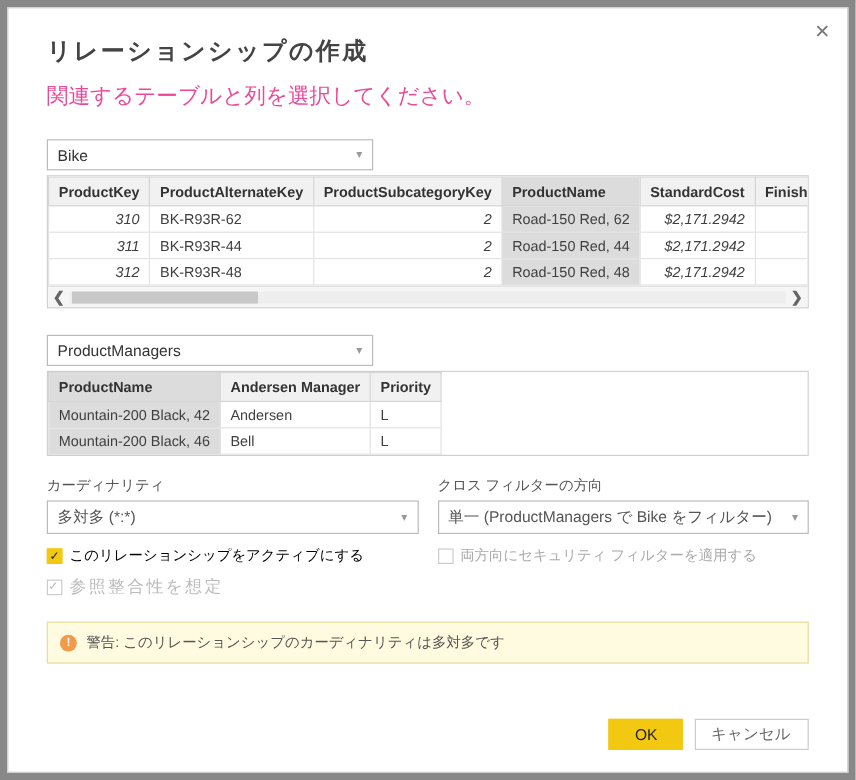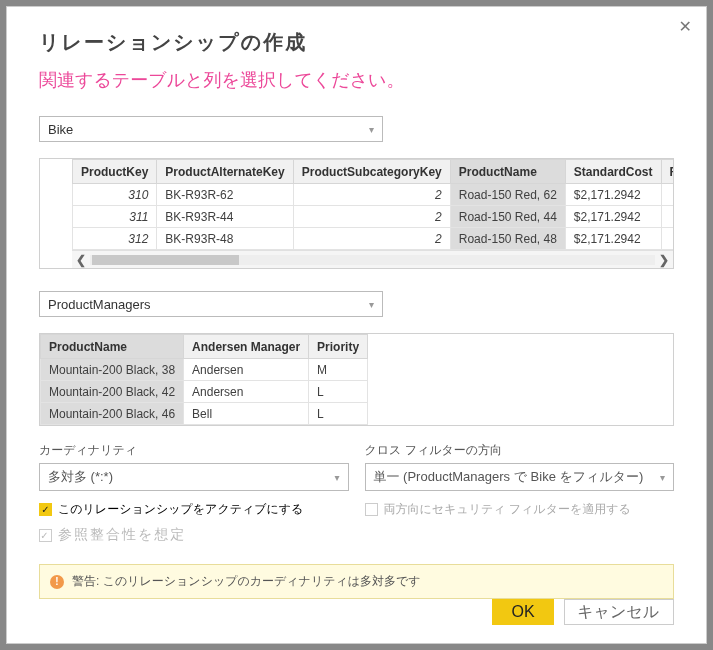--- a/index.html
+++ b/index.html
@@ -1,29 +1,29 @@
 <!DOCTYPE html>
 <html><head>
 <meta charset="utf-8">
 <style>
 * { box-sizing: border-box; margin: 0; padding: 0; }
 body { font-family: "Segoe UI", Meiryo, sans-serif; background: #888; padding: 6px; width: 713px; height: 650px; }
 .dialog { background: #fff; border: 1px solid #ccc; width: 701px; height: 638px; padding: 22px 32px 20px 32px; position: relative; }
 .close-x { position: absolute; top: 10px; right: 14px; color: #777; font-size: 16px; cursor: pointer; font-weight: 300; }
 .title { font-size: 20px; color: #444; font-weight: 700; letter-spacing: 2px; margin-bottom: 12px; }
 .subtitle { font-size: 18px; color: #ec4899; margin-bottom: 24px; }
-.select-box { width: 344px; height: 26px; border: 1px solid #bbb; background: #fff; padding: 3px 8px; font-size: 13px; color: #333; position: relative; display: flex; align-items: center; justify-content: space-between; cursor: pointer; margin-bottom: 16px; }
+.select-box { width: 272px; height: 26px; border: 1px solid #bbb; background: #fff; padding: 3px 8px; font-size: 13px; color: #333; position: relative; display: flex; align-items: center; justify-content: space-between; cursor: pointer; margin-bottom: 4px; }
 .select-box .caret { color: #999; font-size: 10px; }
 .grid-wrap { border: 1px solid #d0d0d0; margin-bottom: 2px; }
 .grid { border-collapse: collapse; font-size: 12px; }
 .grid th { background: #f1f1f1; border: 1px solid #d6d6d6; padding: 4px 8px; font-weight: 600; color: #333; text-align: left; height: 24px; white-space: nowrap; }
 .grid th.sel { background: #dcdcdc; }
 .grid td { border: 1px solid #e3e3e3; padding: 3px 8px; height: 22px; color: #404040; white-space: nowrap; }
 .grid td.num { text-align: right; font-style: italic; }
-.grid td.cost { text-align: left; }
+.grid td.cost { text-align: right; font-style: italic; }
 .grid td.sel { background: #dcdcdc; }
 .hscroll { display: flex; align-items: center; height: 18px; background: #f5f5f5; border-top: 1px solid #e0e0e0; }
 .hscroll .arrow { width: 18px; text-align: center; color: #666; font-size: 12px; font-weight: bold; cursor: pointer; }
 .hscroll .thumb { height: 10px; background: #c8c8c8; border-radius: 0; }
 .hscroll .track { flex: 1; height: 10px; background: #eee; position: relative; }
 .section2 { margin-top: 22px; }
 .field-row { display: flex; gap: 16px; margin-top: 16px; }
 .field-col { flex: 1; }
 .field-label { font-size: 12px; color: #555; margin-bottom: 4px; }
 .dropdown { width: 100%; height: 28px; border: 1px solid #bbb; padding: 3px 8px; font-size: 13px; color: #555; display: flex; align-items: center; justify-content: space-between; cursor: pointer; }
@@ -32,24 +32,24 @@
 .check-col { flex: 1; display: flex; align-items: center; gap: 6px; font-size: 12px; }
 .chk { width: 13px; height: 13px; border: 1px solid #999; display: inline-flex; align-items: center; justify-content: center; font-size: 10px; }
 .chk.checked { background: #f2c811; border-color: #f2c811; color: #222; }
 .chk.unchecked-disabled { border-color: #ccc; background: #fff; }
 .chk.checked-disabled { border-color: #ccc; background: #fff; color: #bbb; }
 .check-col.disabled { color: #aaa; }
 .assume-row { margin-top: 8px; display: flex; align-items: center; gap: 6px; font-size: 14px; color: #bbb; letter-spacing: 2px; }
 .warning { margin-top: 20px; background: #fffbe0; border: 1px solid #e8dd9a; padding: 8px 10px; font-size: 12px; color: #555; display: flex; align-items: center; gap: 8px; }
 .warn-icon { width: 14px; height: 14px; border-radius: 50%; background: #f2994a; color: #fff; display: inline-flex; align-items: center; justify-content: center; font-size: 10px; font-weight: bold; }
 .btn-row { position: absolute; bottom: 18px; right: 32px; display: flex; gap: 10px; }
-.btn { min-width: 62px; height: 26px; border: 1px solid #ccc; font-size: 16px; padding: 0 14px; cursor: pointer; display: inline-flex; align-items: center; justify-content: center; }
+.btn { min-width: 62px; height: 26px; border: 1px solid #ccc; font-size: 13px; padding: 0 14px; cursor: pointer; display: inline-flex; align-items: center; justify-content: center; }
 .btn-ok { background: #f2c811; border-color: #f2c811; color: #222; font-weight: 400; }
 .btn-cancel { background: #fff; color: #666; padding-left: 12px; }
-.grid1-wrap { overflow: hidden; padding-left: 32px; }
+.grid1-wrap { overflow: hidden; }
 </style>
 </head>
 <body>
 
 <div class="dialog">
   <div class="close-x">✕</div>
   <div class="title">リレーションシップの作成</div>
   <div class="subtitle">関連するテーブルと列を選択してください。</div>
 
   <div class="select-box">
@@ -113,25 +113,20 @@
       <table class="grid">
         <thead>
           <tr>
             <th class="sel" style="width:138px">ProductName</th>
             <th style="width:116px">Andersen Manager</th>
             <th style="width:58px">Priority</th>
           </tr>
         </thead>
         <tbody>
           <tr>
-            <td class="sel">Mountain-200 Black, 38</td>
-            <td>Andersen</td>
-            <td>M</td>
-          </tr>
-          <tr>
             <td class="sel">Mountain-200 Black, 42</td>
             <td>Andersen</td>
             <td>L</td>
           </tr>
           <tr>
             <td class="sel">Mountain-200 Black, 46</td>
             <td>Bell</td>
             <td>L</td>
           </tr>
         </tbody>

